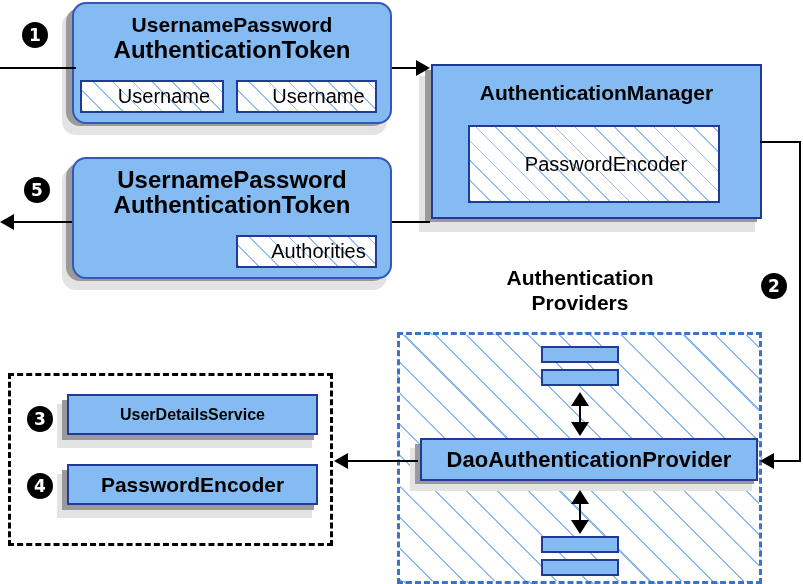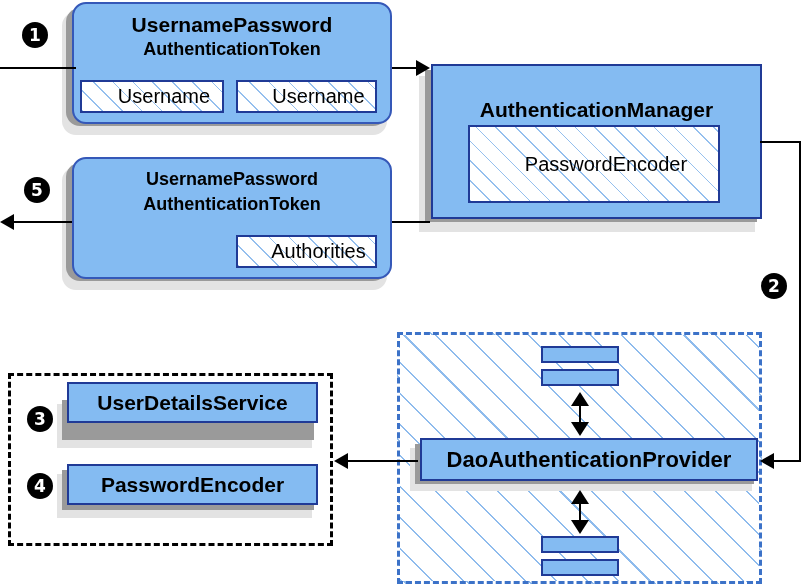--- a/index.html
+++ b/index.html
@@ -55,21 +55,21 @@
     border: 2px solid #3558B8;
     border-radius: 14px;
     box-sizing: border-box;
     z-index: 20;
   }
   .token-title {
     position: absolute;
     left: 0; right: 0;
     top: 8px;
     text-align: center;
-    font-size: 18px;
+    font-size: 24px;
     font-weight: bold;
     line-height: 25px;
     color: #000;
   }
 
   
   .hatchbox {
     position: absolute;
     box-sizing: border-box;
     border: 2px solid #203A96;
@@ -162,21 +162,21 @@
   <div class="hatchbox" style="left:80px; top:80px; width:144px; height:33px; font-size:20px;">Username</div>
   <div class="hatchbox" style="left:236px; top:80px; width:141px; height:33px; font-size:20px;">Username</div>
 
   <div class="line-h" style="left:392px; top:67px; width:30px;"></div>
   <div class="arrow arrow-right" style="left:416px; top:60px;"></div>
 
   <div class="shadow-light" style="left:419px; top:76px; width:336px; height:156px;"></div>
   <div class="shadow-dark" style="left:425px; top:70px; width:332px; height:152px;"></div>
 
   <div class="bluebox" style="left:431px; top:64px; width:331px; height:155px; align-items:flex-start; font-size:21px;">
-    <span style="margin-top:32px;">AuthenticationManager</span>
+    <span style="margin-top:15px;">AuthenticationManager</span>
   </div>
   <div class="hatchbox" style="left:468px; top:125px; width:252px; height:78px; font-size:20px;">PasswordEncoder</div>
 
   <div class="line-h" style="left:392px; top:221px; width:38px;"></div>
 
   <div class="shadow-light rounded" style="left:62px; top:167px; width:325px; height:123px;"></div>
   <div class="shadow-dark rounded" style="left:66px; top:163px; width:321px; height:118px;"></div>
 
   <div class="token-card" style="left:72px; top:157px; width:320px; height:122px;">
     <div class="token-title">UsernamePassword</div>
@@ -190,20 +190,24 @@
   <div class="line-h" style="left:10px; top:221px; width:62px;"></div>
   <div class="arrow arrow-left" style="left:0px; top:214px;"></div>
 
   <div class="line-h" style="left:760px; top:141px; width:41px;"></div>
   <div class="line-v" style="left:799px; top:141px; height:320px;"></div>
   <div class="line-h" style="left:772px; top:460px; width:29px;"></div>
   <div class="arrow arrow-left" style="left:760px; top:453px;"></div>
 
   <div class="badge" style="left:761px; top:273px;">2</div>
 
+  <div class="plainlabel" style="left:470px; top:265px; width:220px; font-size:21px; line-height:25px;">
+    <div>Authentication</div>
+    <div>Providers</div>
+  </div>
 
   <div class="dashed-blue" style="left:397px; top:332px; width:365px; height:252px;"></div>
 
   <div class="bluebox" style="left:541px; top:346px; width:78px; height:17px; border-width:2px;"></div>
   <div class="bluebox" style="left:541px; top:369px; width:78px; height:17px; border-width:2px;"></div>
 
   <div class="arrow arrow-up" style="left:571px; top:392px;"></div>
   <div class="line-v" style="left:579px; top:398px; height:26px;"></div>
   <div class="arrow arrow-down" style="left:571px; top:422px;"></div>
 
@@ -220,21 +224,21 @@
 
   <div class="line-h" style="left:348px; top:460px; width:70px;"></div>
   <div class="arrow arrow-left" style="left:334px; top:453px;"></div>
 
   <div class="dashed-black" style="left:8px; top:373px; width:325px; height:173px;"></div>
 
   <div class="badge" style="left:27px; top:406px;">3</div>
 
   <div class="shadow-light" style="left:57px; top:404px; width:255px; height:44px;"></div>
   <div class="shadow-dark" style="left:62px; top:400px; width:252px; height:40px;"></div>
-  <div class="bluebox" style="left:67px; top:382px; width:251px; height:41px; font-size:21px;">UserDetailsService</div>
+  <div class="bluebox" style="left:67px; top:394px; width:251px; height:41px; font-size:16px;">UserDetailsService</div>
 
   <div class="badge" style="left:27px; top:473px;">4</div>
 
   <div class="shadow-light" style="left:57px; top:474px; width:255px; height:44px;"></div>
   <div class="shadow-dark" style="left:62px; top:470px; width:252px; height:40px;"></div>
   <div class="bluebox" style="left:67px; top:464px; width:251px; height:41px; font-size:21px;">PasswordEncoder</div>
 
 </div>
 
 </body></html>

